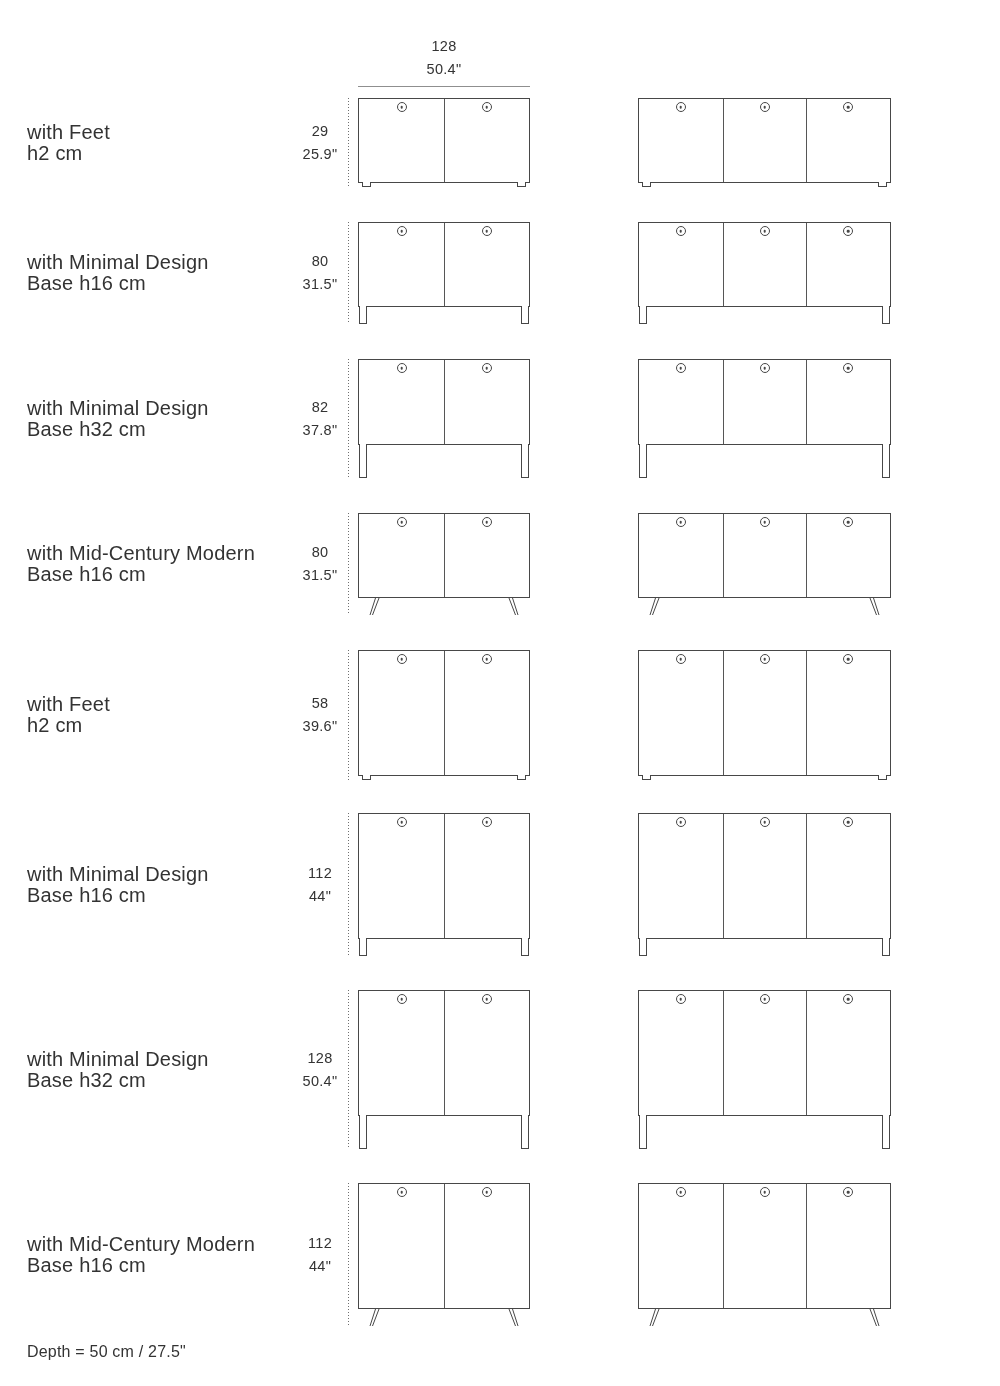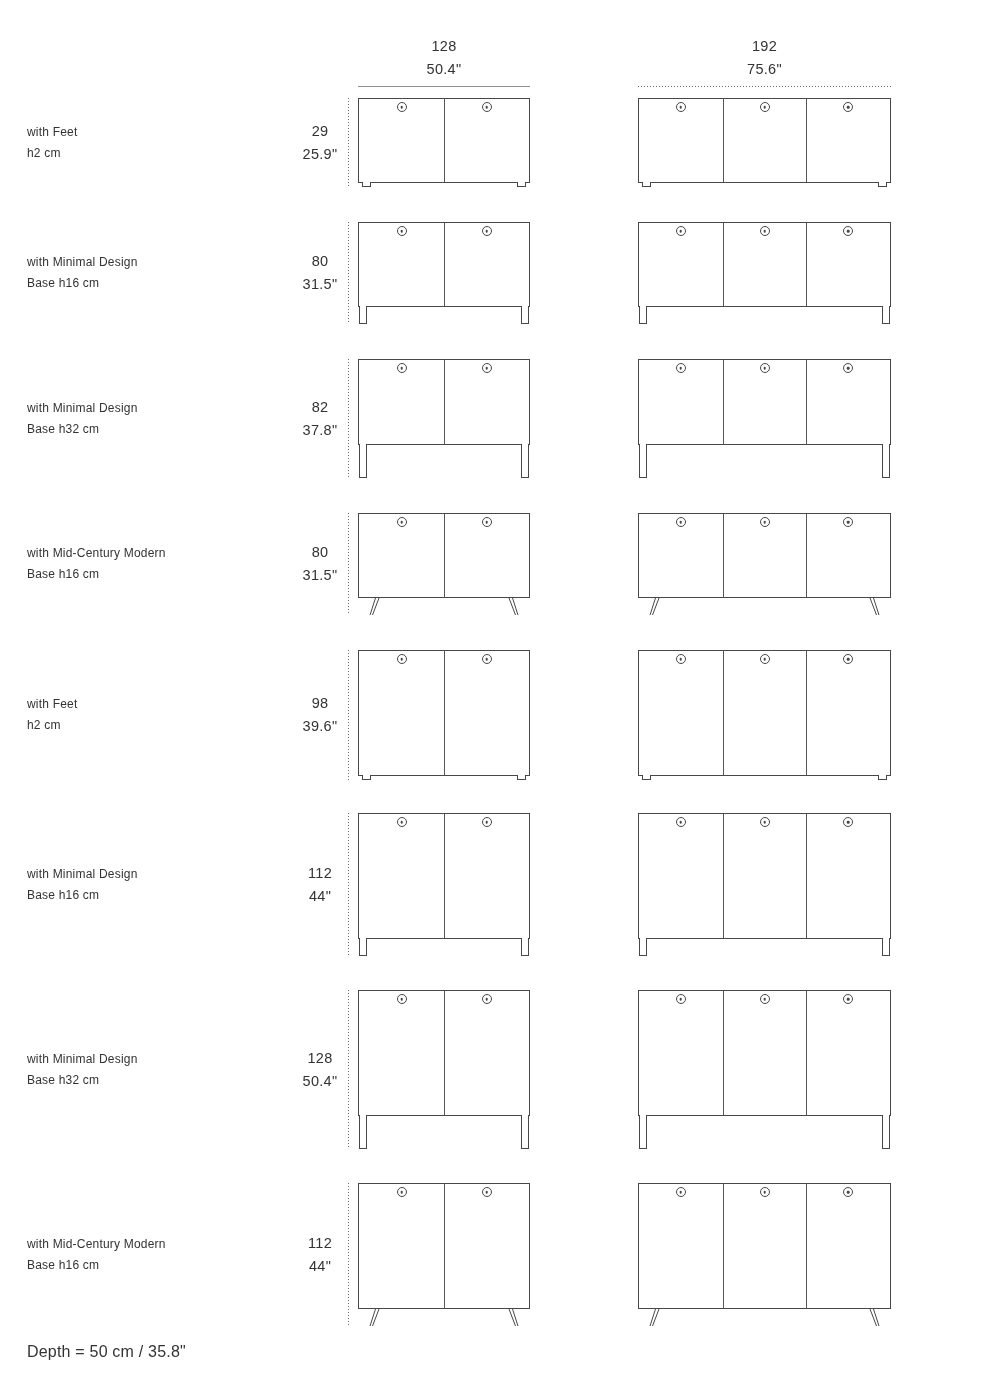--- a/index.html
+++ b/index.html
@@ -10,21 +10,21 @@
   
   .colhead{position:absolute;top:0;height:90px;text-align:center;}
   .colhead .cm{position:absolute;top:38px;left:0;width:100%;font-size:14.5px;letter-spacing:.3px;}
   .colhead .in{position:absolute;top:61px;left:0;width:100%;font-size:14.5px;letter-spacing:.3px;}
   .rule{position:absolute;top:86px;left:0;right:0;height:1px;}
   .rule.solid{background:#8f8f8f;}
   .rule.dotted{background-image:repeating-linear-gradient(to right,#6f6f6f 0 1px,transparent 1px 3px);}
   
   .row{position:absolute;left:0;width:1000px;}
   .label{position:absolute;left:27px;top:50%;transform:translateY(-50%);
-         font-size:12px;line-height:21px;letter-spacing:.2px;}
+         font-size:20px;line-height:21px;letter-spacing:.2px;}
   .label span{display:block;}
   .dims{position:absolute;left:270px;width:100px;top:50%;transform:translateY(-50%);
         text-align:center;font-size:14.5px;line-height:23px;letter-spacing:.3px;}
   .dims span{display:block;}
   .vline{position:absolute;left:348px;top:0;bottom:0;width:1px;
          background-image:repeating-linear-gradient(to bottom,#6f6f6f 0 1px,transparent 1px 3px);}
   
   .cabinet{position:absolute;top:0;bottom:0;}
   .cabinet[data-col="0"]{left:358px;width:172px;}
   .cabinet[data-col="1"]{left:638px;width:253px;}
@@ -44,25 +44,20 @@
 </head>
 <body>
 
 <div class="canvas">
 
   <div class="colhead" style="left:358px;width:172px;">
     <div class="cm">128</div>
     <div class="in">50.4"</div>
     <div class="rule solid"></div>
   </div>
-  <div class="colhead" style="left:638px;width:253px;">
-    <div class="cm">192</div>
-    <div class="in">75.6"</div>
-    <div class="rule dotted"></div>
-  </div>
 
   <section class="row" style="top:98px;height:89px;">
     <div class="label">
       <span>with Feet</span>
       <span>h2 cm</span>
     </div>
     <div class="dims">
       <span>29</span>
       <span>25.9"</span>
     </div>
@@ -204,21 +199,21 @@
         </span>
       </div>
   </section>
 
   <section class="row" style="top:650px;height:130px;">
     <div class="label">
       <span>with Feet</span>
       <span>h2 cm</span>
     </div>
     <div class="dims">
-      <span>98</span>
+      <span>58</span>
       <span>39.6"</span>
     </div>
     <div class="vline"></div>
     <div class="cabinet" data-col="0">
         <div class="cab-body" style="bottom: 4px;">
           <div class="divider" style="left: 50%;"></div>
           <span class="knob" style="left: 25%;"></span>
           <span class="knob" style="left: 75%;"></span>
         </div>
         <div class="foot" style="left: 4px;"></div>
@@ -346,15 +341,15 @@
         </span>
         <span class="mcleg" style="right: 9px; height: 17px;">
           <svg width="16" height="17" viewBox="0 0 16 17">
             <line x1="7.5" y1="0" x2="13" y2="17" stroke="#474747" stroke-width="1"></line>
             <line x1="4" y1="0" x2="10.5" y2="17" stroke="#474747" stroke-width="1"></line>
           </svg>
         </span>
       </div>
   </section>
 
-  <div class="footer">Depth = 50 cm / 35.8"</div>
+  <div class="footer">Depth = 50 cm / 27.5"</div>
 
 </div>
 
 </body></html>

